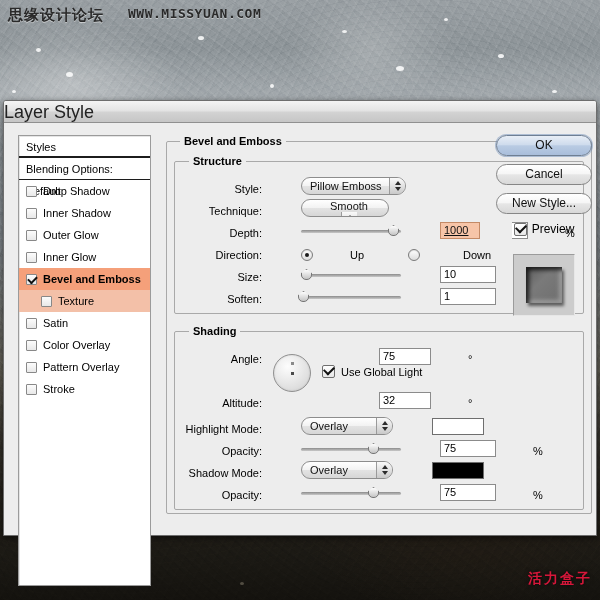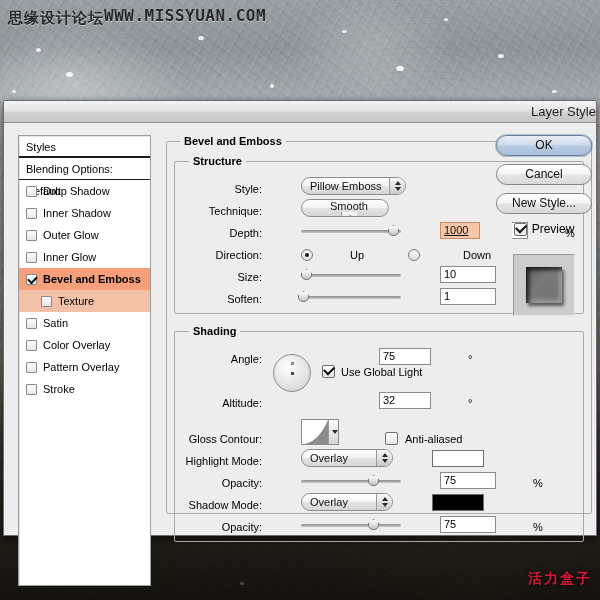--- a/index.html
+++ b/index.html
@@ -52,21 +52,21 @@
   
   .wm-top {
     position: absolute; left: 8px; top: 6px;
     font-size: 15px; font-weight: bold; letter-spacing: 1px;
     color: #2a2a2a;
     text-shadow: 0 1px 0 rgba(255,255,255,.45);
     white-space: nowrap;
   }
   .wm-top .url {
     font-family: "DejaVu Sans Mono", monospace;
-    font-size: 16px; letter-spacing: .5px; margin-left: 0;
+    font-size: 13px; letter-spacing: .5px; margin-left: 24px;
     vertical-align: 2px;
   }
   .wm-bottom {
     position: absolute; right: 8px; bottom: 12px;
     font-size: 14px; font-weight: bold; letter-spacing: 2px;
     color: #d6173a;
     text-shadow: 0 0 4px rgba(0,0,0,.8);
   }
 
   
@@ -74,22 +74,22 @@
     position: absolute; left: 3px; top: 100px;
     width: 594px; height: 436px;
     background: #ededed;
     border: 1px solid #6d6d6d;
     border-radius: 3px 3px 0 0;
     box-shadow: 0 2px 7px rgba(0,0,0,.55);
     font-size: 11px; color: #000;
   }
   #titlebar {
     height: 22px; line-height: 22px;
-    text-align: right;
-    font-size: 13px;
+    text-align: left;
+    font-size: 18px;
     color: #232323;
     background: linear-gradient(180deg,#f4f4f4 0%,#e4e4e4 45%,#d2d2d2 55%,#c6c6c6 100%);
     border-bottom: 1px solid #909090;
     border-radius: 2px 2px 0 0;
     user-select: none;
   }
   #body { position: relative; width: 100%; height: 413px; }
 
   
   #styles-panel {
@@ -450,37 +450,20 @@
             </div>
 
             <div class="row" style="position:absolute;left:0;top:44px;">
               <span class="lbl">Altitude:</span>
               <span style="width:46px;"></span>
               <span class="field" style="width:52px;">32</span>
               <span class="unit">°</span>
             </div>
           </div>
 
-          <div class="row" style="height:32px;">
-            <span class="lbl">Gloss Contour:</span>
-            <span class="contour">
-              <span class="curve">
-                <svg width="26" height="25" viewBox="0 0 26 25" style="display:block">
-                  <path d="M0,25 L0,24 C10,24 19,16 26,0 L26,25 Z" fill="#8c8c8c"></path>
-                </svg>
-              </span>
-              <span class="arrowbox">
-                <span class="tri-dn"></span>
-              </span>
-            </span>
-            <span style="display:flex;align-items:center;gap:7px;margin-left:14px;">
-              <span class="cb-lg"></span>
-              <span style="font-size:11px;">Anti-aliased</span>
-            </span>
-          </div>
 
           <div class="row">
             <span class="lbl">Highlight Mode:</span>
             <span class="popup" style="width:92px;">
               <span class="txt">Overlay</span>
               <span class="arrows">
                 <span class="tri-up"></span>
                   <span class="tri-dn"></span>
               </span>
             </span>

